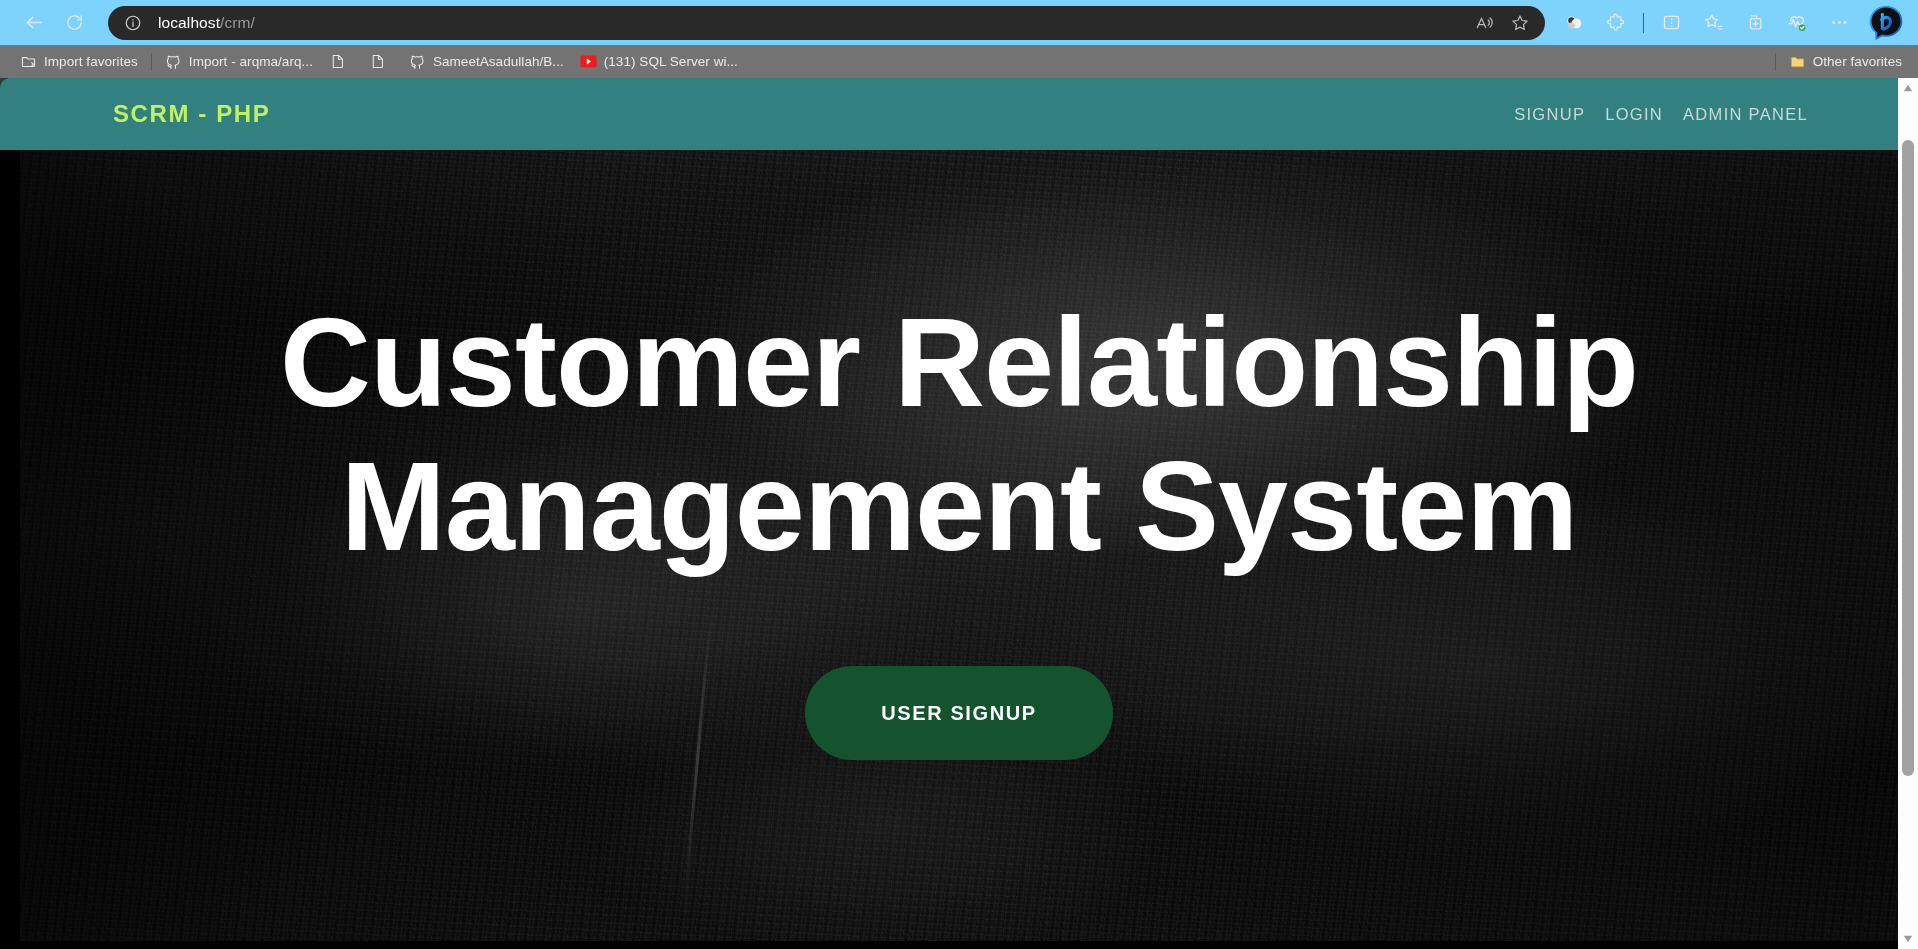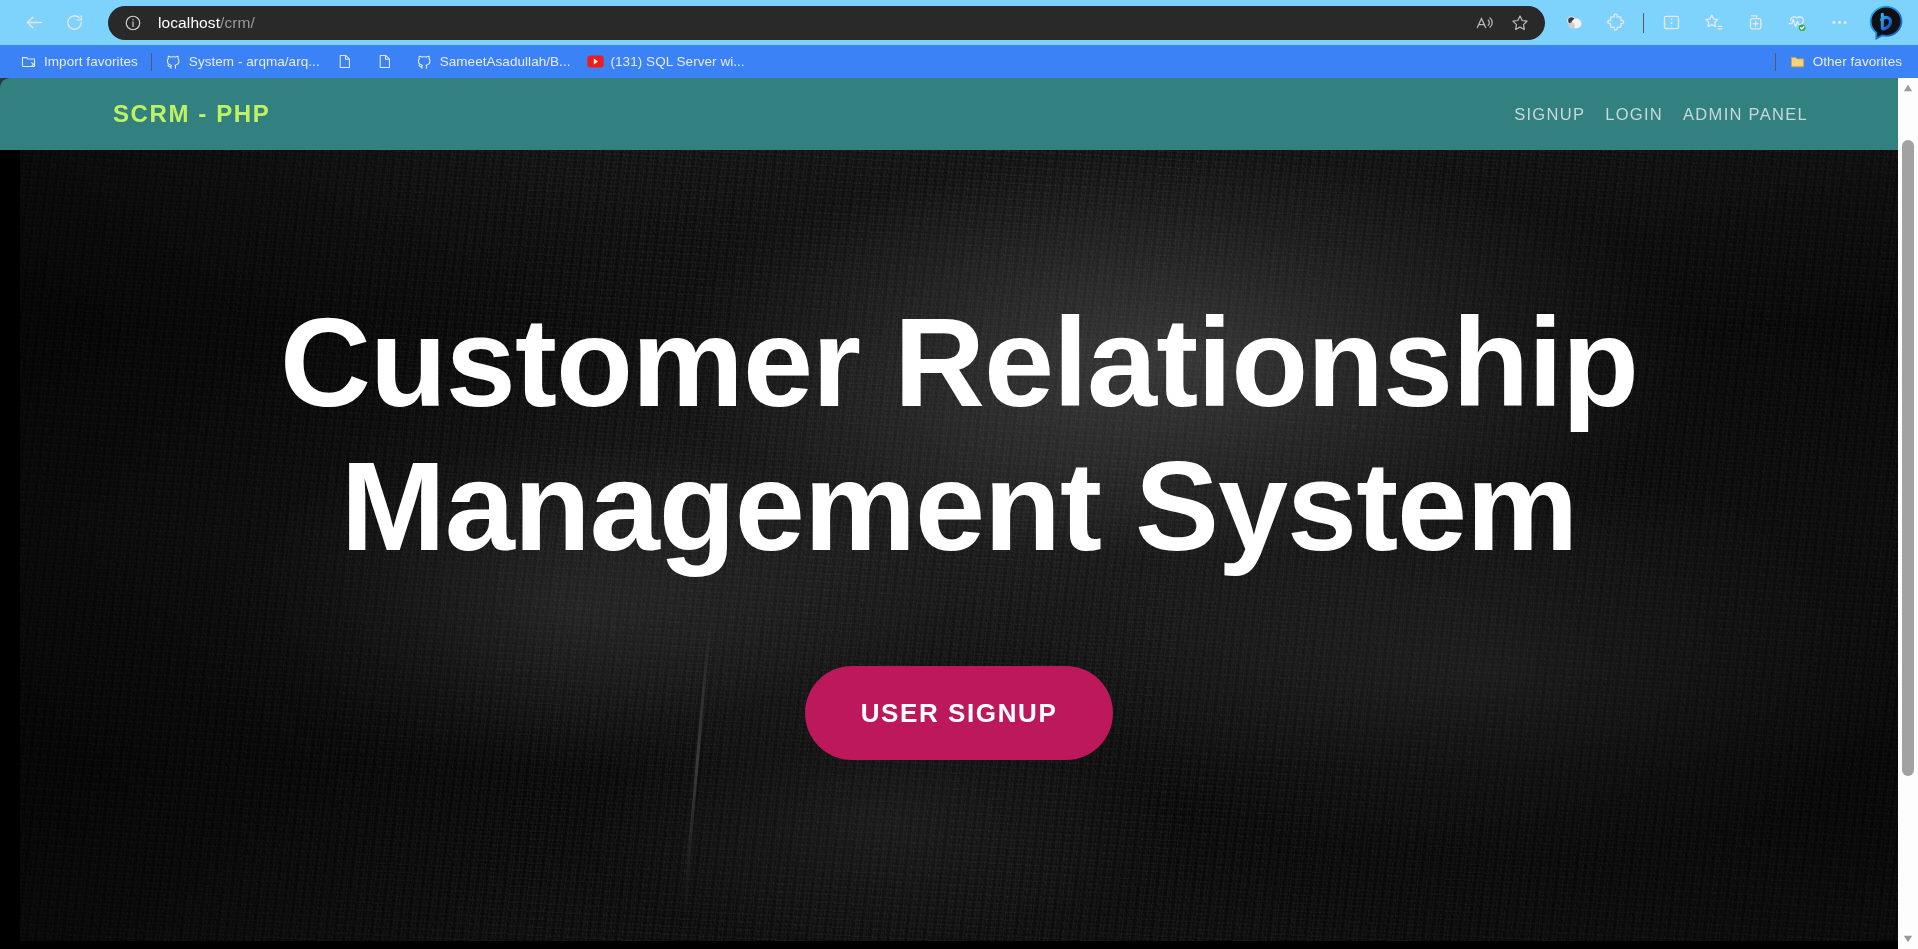--- a/index.html
+++ b/index.html
@@ -109,21 +109,21 @@
     margin-left: 4px;
   }
 
   
   .bookmarks {
     height: 33px;
     flex: 0 0 33px;
     display: flex;
     align-items: center;
     padding: 0 8px 0 12px;
-    background: #3b82f6;
+    background: #737373;
     position: relative;
   }
   .bm {
     display: flex;
     align-items: center;
     height: 25px;
     padding: 0 8px;
     border-radius: 4px;
     gap: 7px;
     white-space: nowrap;
@@ -261,27 +261,27 @@
     font-weight: 700;
     letter-spacing: -1px;
   }
   .cta-wrap {
     margin-top: 88px;
     display: flex;
     justify-content: center;
     width: 100%;
   }
   .cta-btn {
-    background: #be185d;
+    background: #14532d;
     color: #ffffff;
     border: none;
     border-radius: 60px;
     width: 308px;
     height: 94px;
-    font-size: 26px;
+    font-size: 20px;
     font-weight: 600;
     letter-spacing: 1.6px;
     font-family: "Liberation Sans", sans-serif;
     cursor: pointer;
   }
 
   
   .scrollbar {
     width: 20px;
     flex: 0 0 20px;
@@ -450,21 +450,21 @@
     </div>
 
     <span class="bm-div"></span>
 
     <div class="bm">
       <span class="bm-ic">
         <svg width="17" height="17" viewBox="0 0 24 24" fill="none" stroke="#ededed" stroke-width="1.5" stroke-linejoin="round">
           <path d="M9.2 19.6c-4 1.2-4-2.2-5.6-2.6m11.2 5.2v-3.2c0-.9-.1-1.3-.7-1.8 2.8-.3 5.6-1.4 5.6-6.1a4.7 4.7 0 0 0-1.3-3.3 4.4 4.4 0 0 0-.1-3.3s-1.1-.3-3.5 1.3a12 12 0 0 0-6.4 0C5.9 4.2 4.8 4.5 4.8 4.5a4.4 4.4 0 0 0-.1 3.3 4.7 4.7 0 0 0-1.3 3.3c0 4.7 2.8 5.8 5.6 6.1-.5.5-.7 1-.7 1.8v3.2"></path>
         </svg>
       </span>
-      <span class="bm-label">System - arqma/arq...</span>
+      <span class="bm-label">Import - arqma/arq...</span>
     </div>
 
     <div class="bm">
       <span class="bm-ic">
         <svg width="17" height="17" viewBox="0 0 24 24" fill="none" stroke="#e8e8e8" stroke-width="1.5" stroke-linejoin="round">
           <path d="M6 3.5h7.6L19 8.8V20a.5.5 0 0 1-.5.5h-12A.5.5 0 0 1 6 20z"></path>
           <path d="M13.4 3.6v5.3H18.8"></path>
         </svg>
       </span>
       <span class="bm-label"></span>

